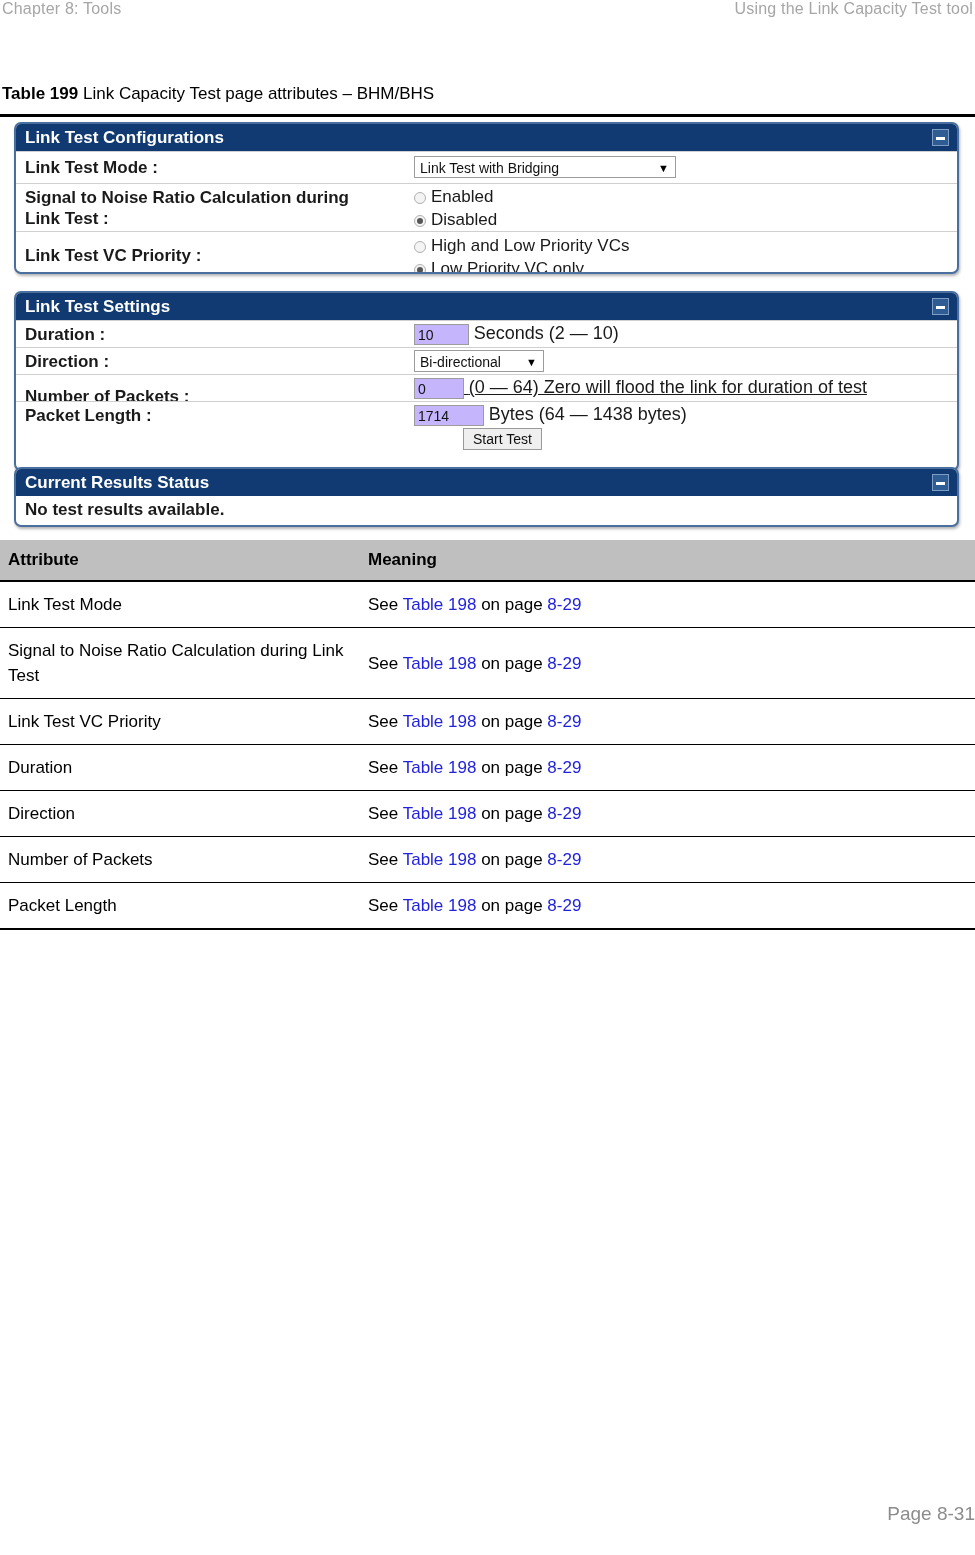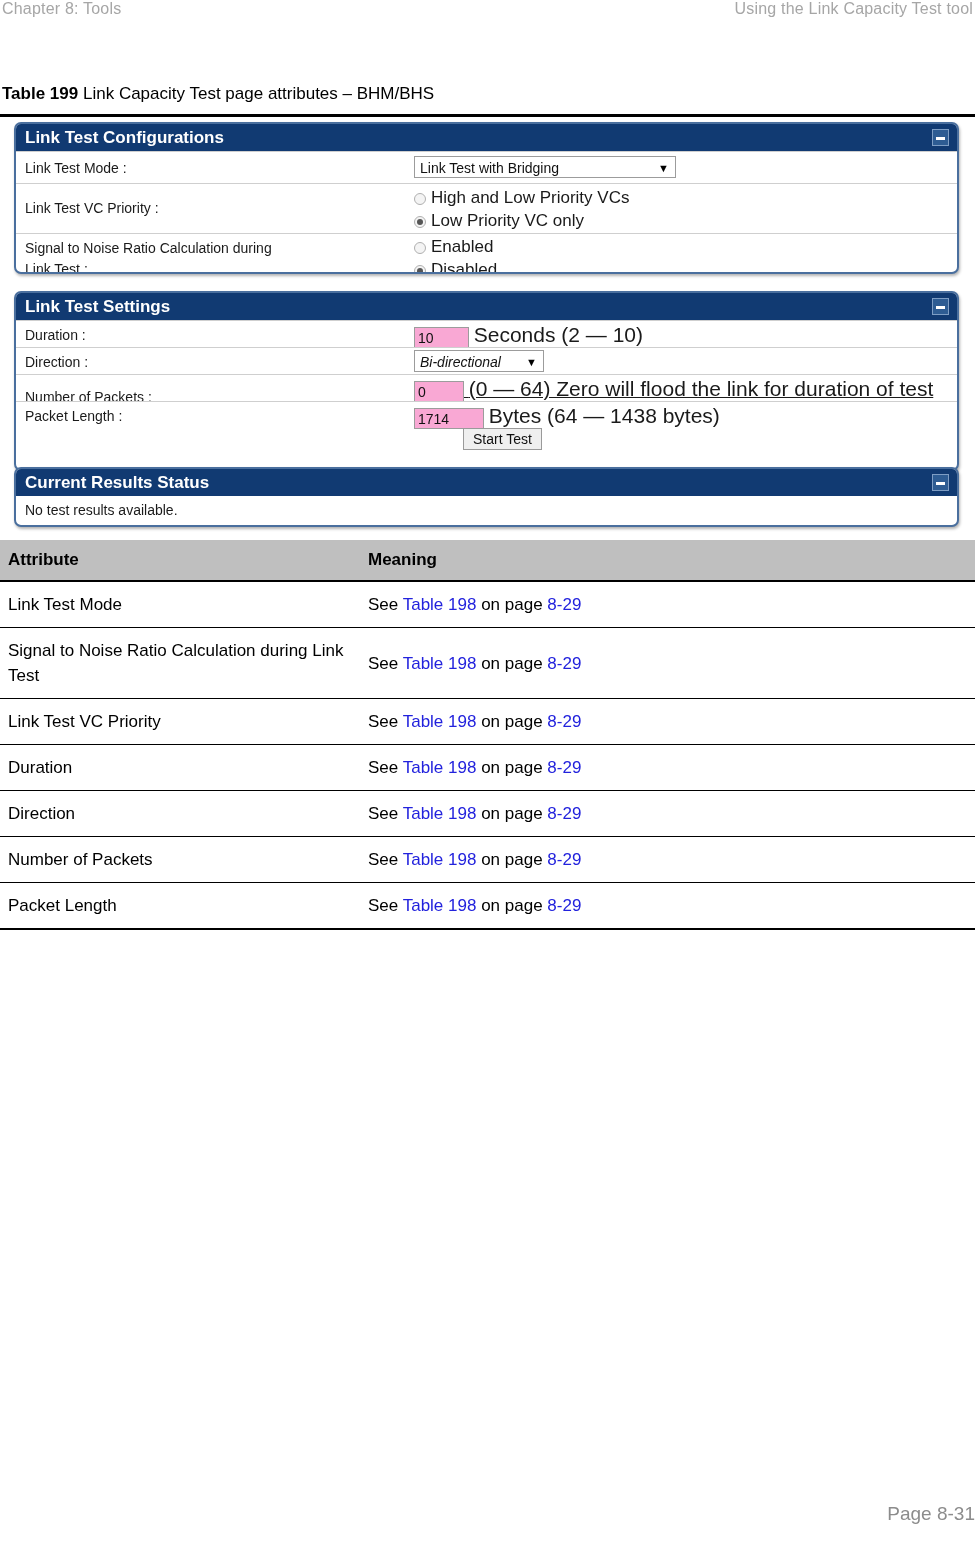--- a/index.html
+++ b/index.html
@@ -117,24 +117,25 @@
   .prow {
     position: relative;
     box-sizing: border-box;
     border-top: 1px solid #cfcfcf;
   }
   .prow:first-of-type { border-top: none; }
 
   .plabel {
     position: absolute;
     left: 9px;
-    font-size: 14px;
+    font-size: 17px;
     color: #1a1a1a;
     white-space: nowrap;
     line-height: 22px;
+    font-weight: bold;
   }
   .pfield {
     position: absolute;
     left: 398px;
     font-size: 17px;
     color: #1a1a1a;
     white-space: nowrap;
   }
 
   
@@ -156,21 +157,21 @@
     right: 6px;
     top: 0px;
     font-size: 11px;
     line-height: 22px;
     color: #000;
   }
   .txt {
     display: inline-block;
     height: 21px;
     border: 1px solid #9c9c9c;
-    background: #f9a8d4;
+    background: #c4b5fd;
     font-size: 14px;
     line-height: 21px;
     padding-left: 3px;
     box-sizing: border-box;
     vertical-align: middle;
     color: #111;
   }
   .btn {
     display: inline-block;
     height: 22px;
@@ -204,21 +205,21 @@
   .radio.on::after {
     content: "";
     position: absolute;
     left: 2px;
     top: 2px;
     width: 6px;
     height: 6px;
     border-radius: 50%;
     background: #555555;
   }
-  .hint { font-size: 21px; color: #1a1a1a; }
+  .hint { font-size: 18px; color: #1a1a1a; }
 
   
   .attr-table {
     position: absolute;
     left: 0px;
     top: 540px;
     width: 975px;
     border-collapse: collapse;
     table-layout: fixed;
   }
@@ -276,56 +277,56 @@
     <div class="prow" style="height:32px;">
       <span class="plabel" style="top:5px;">Link Test Mode :</span>
       <span class="pfield" style="top:4px;">
         <span class="sel" style="width:262px;">
           <span>Link Test with Bridging</span>
           <span class="arrow">▼</span>
         </span>
       </span>
     </div>
 
-    <div class="prow" style="height:50px;">
-      <span class="plabel" style="top:13px;">Link Test VC Priority :</span>
-      <span class="pfield" style="top:2px;">
-        <span class="radio-line"><span class="radio"></span><span>High and Low Priority VCs</span></span>
-        <span class="radio-line"><span class="radio on"></span><span>Low Priority VC only</span></span>
-      </span>
-    </div>
-
     <div class="prow" style="height:48px;">
       <span class="plabel" style="top:3px;">Signal to Noise Ratio Calculation during</span>
       <span class="plabel" style="top:24px;">Link Test :</span>
       <span class="pfield" style="top:1px;">
         <span class="radio-line"><span class="radio"></span><span>Enabled</span></span>
         <span class="radio-line"><span class="radio on"></span><span>Disabled</span></span>
       </span>
     </div>
+
+    <div class="prow" style="height:50px;">
+      <span class="plabel" style="top:13px;">Link Test VC Priority :</span>
+      <span class="pfield" style="top:2px;">
+        <span class="radio-line"><span class="radio"></span><span>High and Low Priority VCs</span></span>
+        <span class="radio-line"><span class="radio on"></span><span>Low Priority VC only</span></span>
+      </span>
+    </div>
   </div>
 
   <div class="panel" style="top:169px; height:180px;">
     <div class="panel-title">
       <span>Link Test Settings</span>
       <span class="collapse-btn"></span>
     </div>
 
     <div class="prow" style="height:27px;">
       <span class="plabel" style="top:3px;">Duration :</span>
       <span class="pfield" style="top:2px;">
         <span class="txt" style="width:55px;">10</span>
         <span class="hint">Seconds (2 — 10)</span>
       </span>
     </div>
 
     <div class="prow" style="height:27px;">
       <span class="plabel" style="top:3px;">Direction :</span>
       <span class="pfield" style="top:2px;">
-        <span class="sel" style="width:130px;font-style:italic;">
+        <span class="sel" style="width:130px;">
           <span>Bi-directional</span>
           <span class="arrow">▼</span>
         </span>
       </span>
     </div>
 
     <div class="prow" style="height:27px;">
       <span class="plabel" style="top:11px;">Number of Packets :</span>
       <span class="pfield" style="top:2px;text-decoration:underline;">
         <span class="txt" style="width:50px;">0</span>

